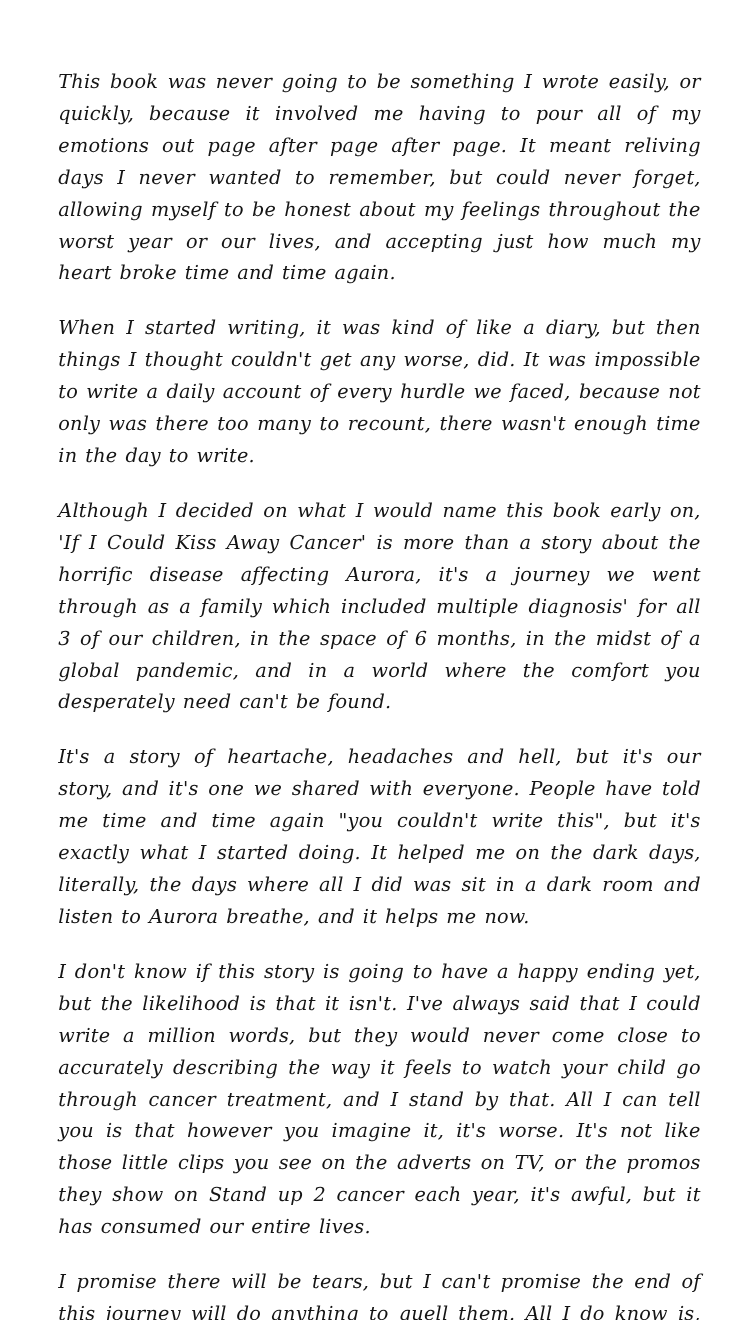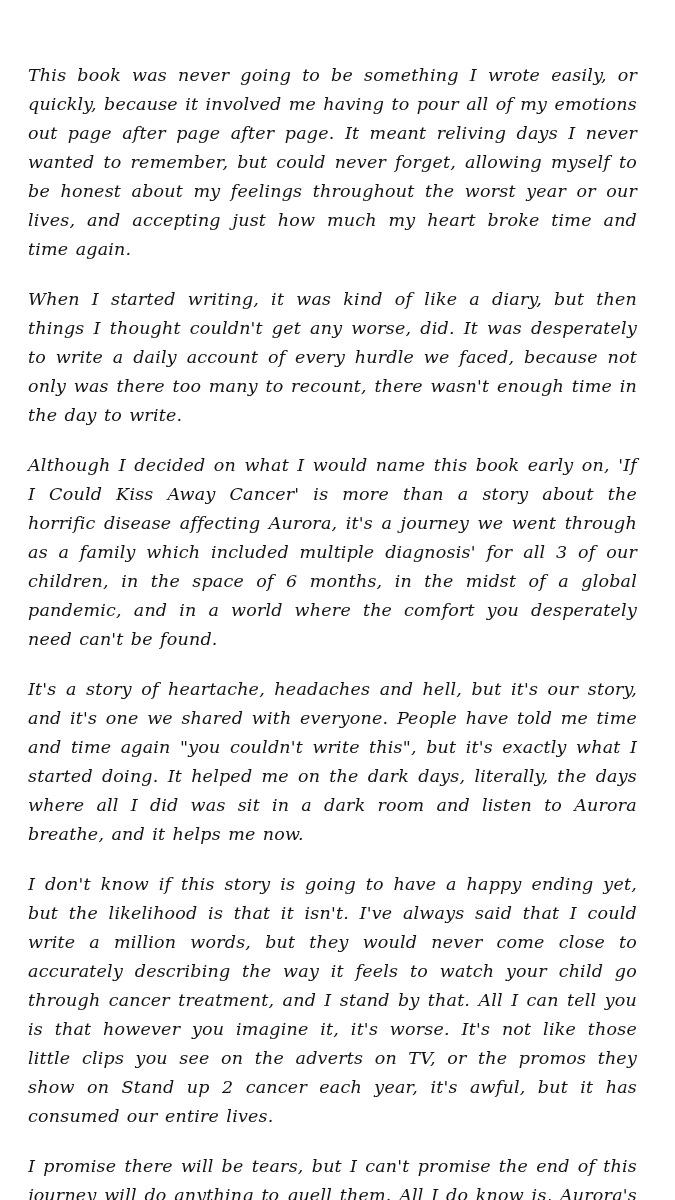--- a/index.html
+++ b/index.html
@@ -10,37 +10,37 @@
   body {
     width: 675px;
     height: 1200px;
     overflow: hidden;
     font-family: "DejaVu Serif", serif;
   }
   .page {
     box-sizing: border-box;
     width: 675px;
     height: 863px;
-    padding: 61px 38px 0 28px;
+    padding: 61px 38px 0 53px;
     background: #ffffff;
   }
   .page p {
     margin: 0 0 21px 0;
     font-size: 17.5px;
     line-height: 29px;
     font-style: italic;
     color: #141414;
     text-align: justify;
     letter-spacing: 0.2px;
     word-spacing: 1.5px;
   }
 </style>
 </head>
 <body>
 
 <div class="page">
   <p>This book was never going to be something I wrote easily, or quickly, because it involved me having to pour all of my emotions out page after page after page. It meant reliving days I never wanted to remember, but could never forget, allowing myself to be honest about my feelings throughout the worst year or our lives, and accepting just how much my heart broke time and time again.</p>
-  <p>When I started writing, it was kind of like a diary, but then things I thought couldn't get any worse, did. It was desperately to write a daily account of every hurdle we faced, because not only was there too many to recount, there wasn't enough time in the day to write.</p>
+  <p>When I started writing, it was kind of like a diary, but then things I thought couldn't get any worse, did. It was impossible to write a daily account of every hurdle we faced, because not only was there too many to recount, there wasn't enough time in the day to write.</p>
   <p>Although I decided on what I would name this book early on, 'If I Could Kiss Away Cancer' is more than a story about the horrific disease affecting Aurora, it's a journey we went through as a family which included multiple diagnosis' for all 3 of our children, in the space of 6 months, in the midst of a global pandemic, and in a world where the comfort you desperately need can't be found.</p>
   <p>It's a story of heartache, headaches and hell, but it's our story, and it's one we shared with everyone. People have told me time and time  again "you couldn't write this", but it's exactly what I started doing. It helped me on the dark days, literally, the days where all I did was sit in a dark room and listen to Aurora breathe, and it helps me now.</p>
   <p>I don't know if this story is going to have a happy ending yet, but the likelihood is that it isn't. I've always said that I could write a million words, but they would never come close to accurately describing the way it feels to watch your child go through cancer treatment, and I stand by that. All I can tell you is that however you imagine it, it's worse. It's not like those little clips you see on the adverts on TV, or the promos they show on Stand up 2 cancer each year, it's awful, but it has consumed our entire lives.</p>
   <p>I promise there will be tears, but I can't promise the end of this journey will do anything to quell them. All I do know is, Aurora's story is a story worth sharing, and that she is, and always will be, my first love.</p>
 </div>
 
 </body></html>

